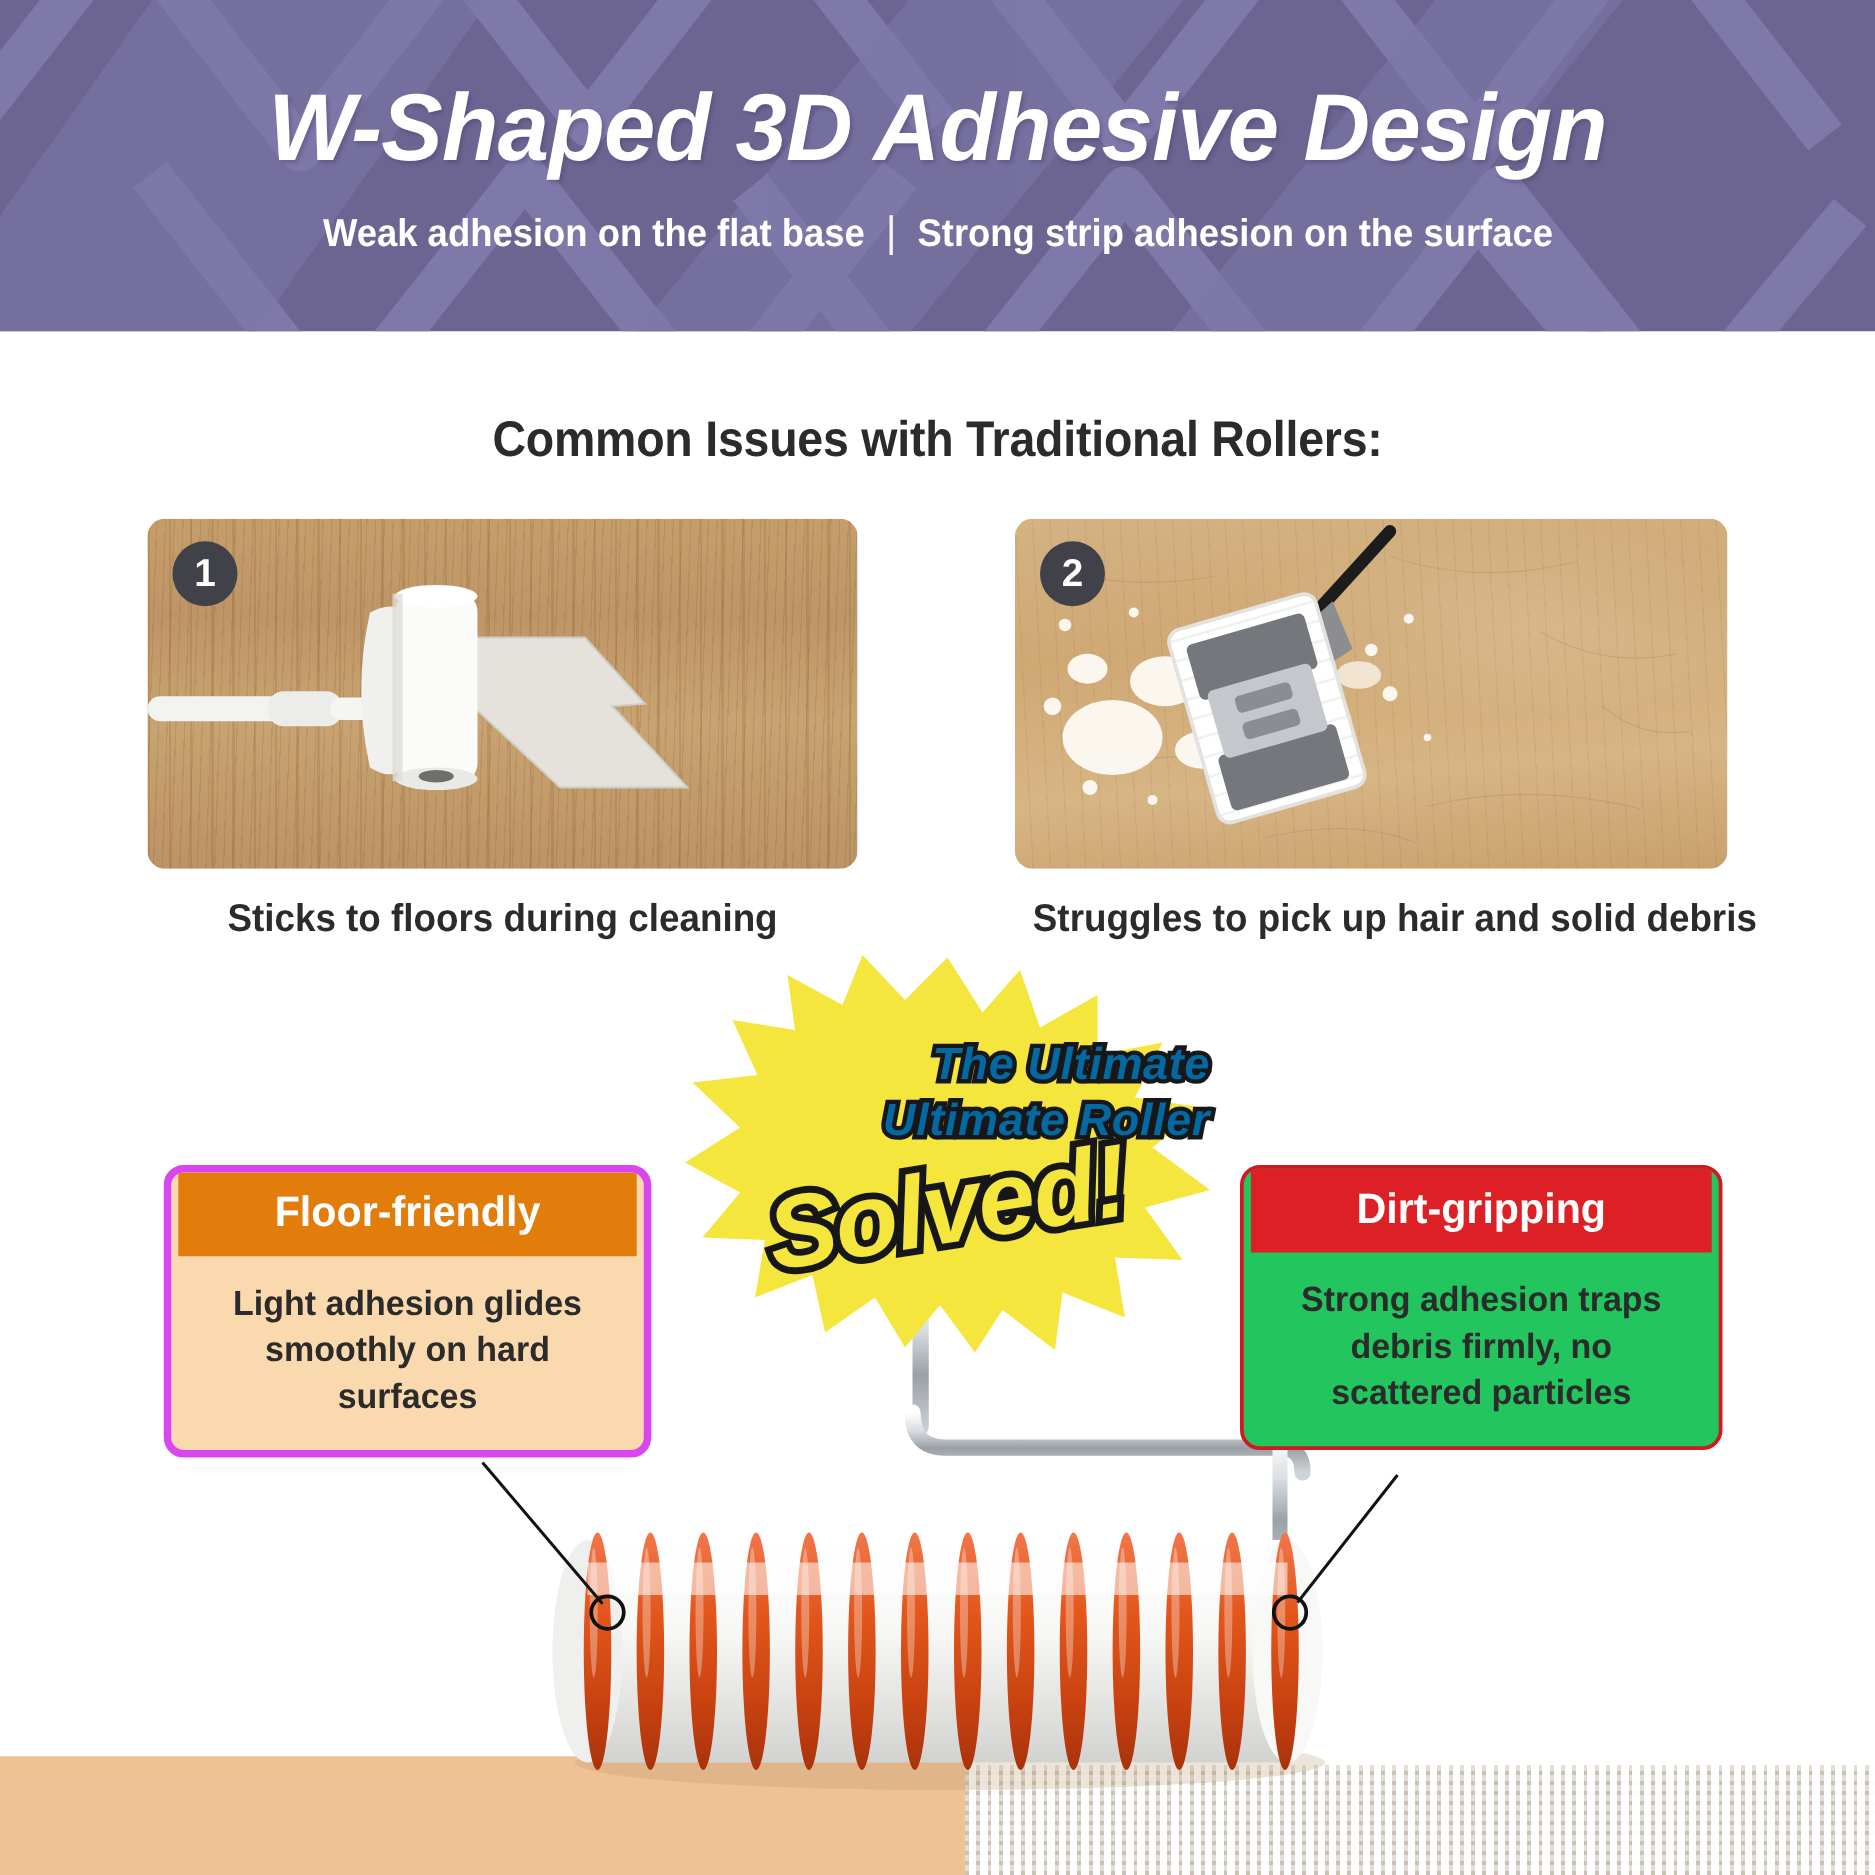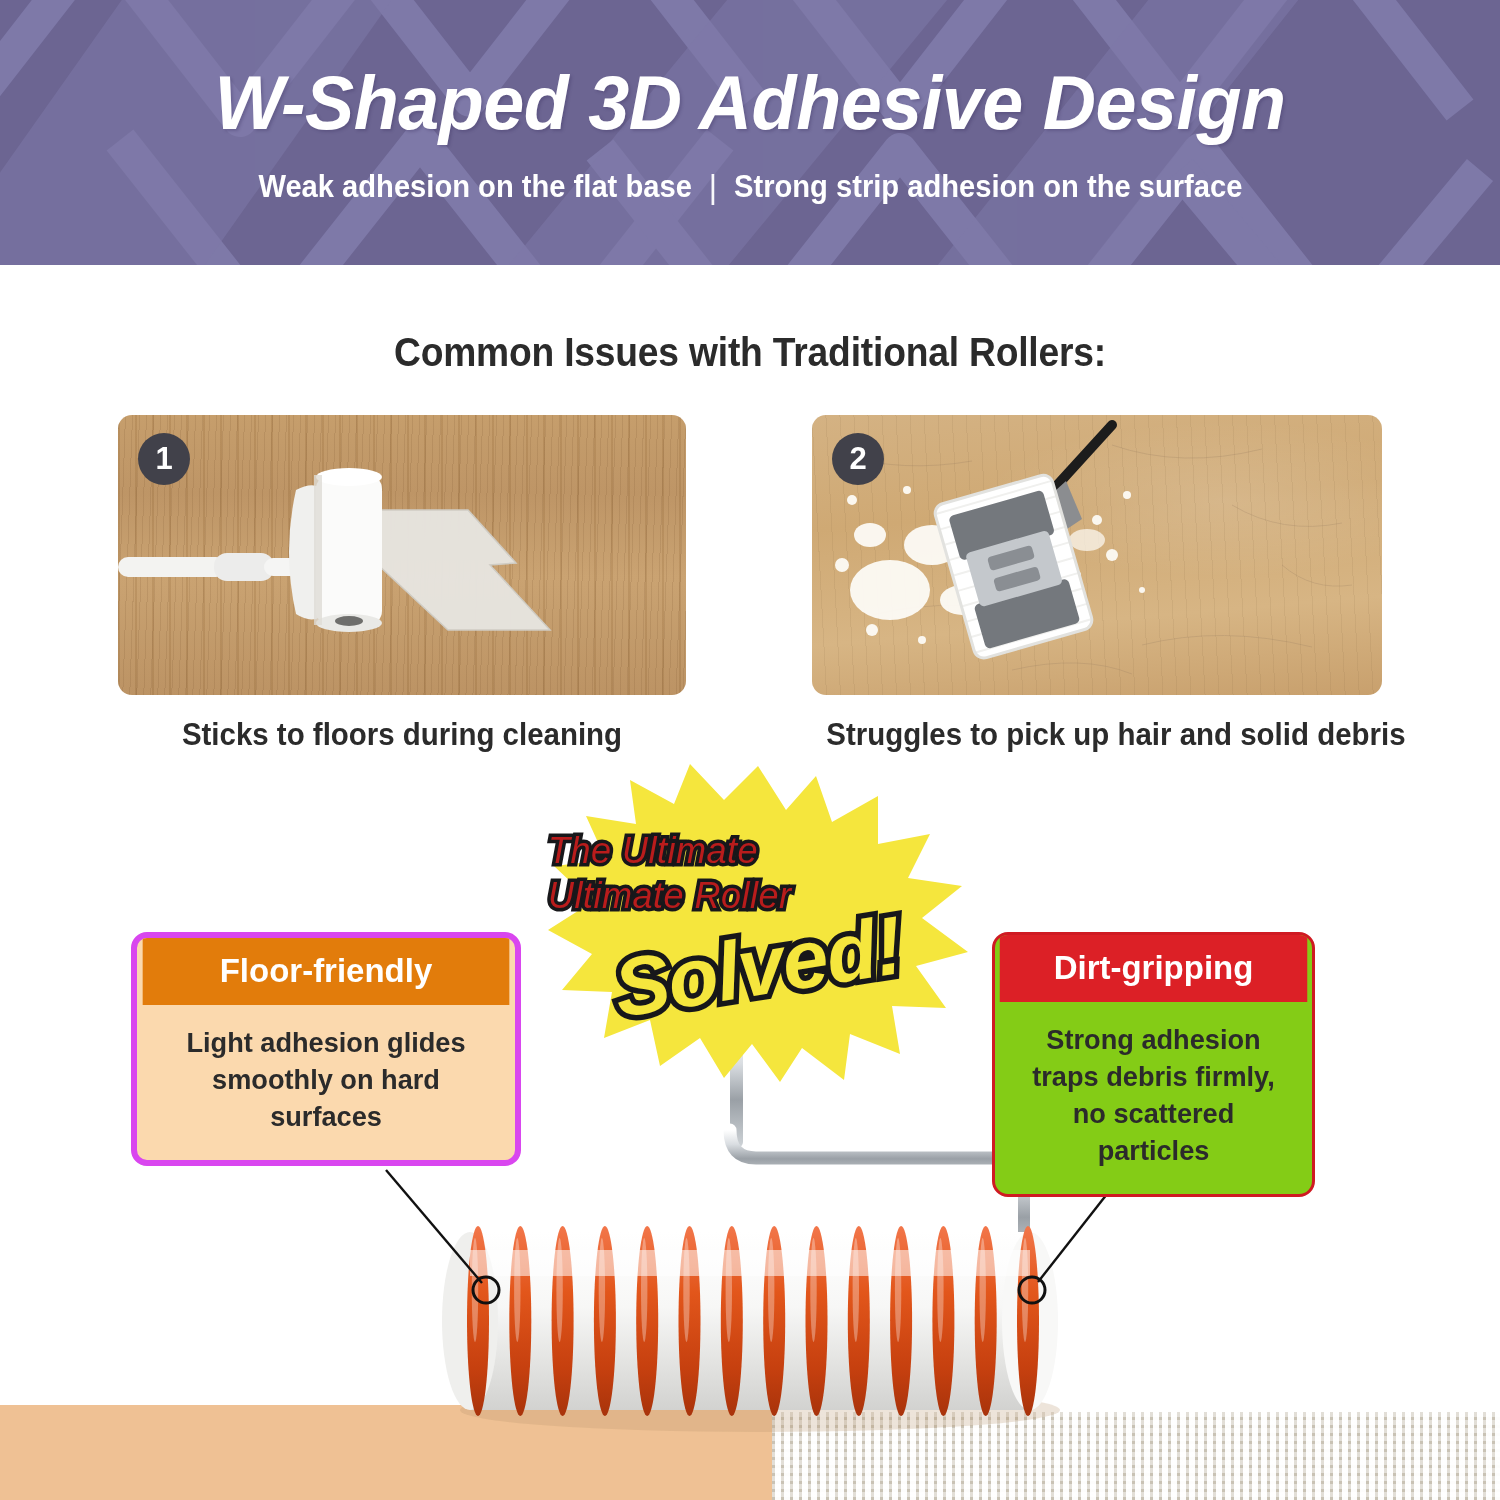--- a/index.html
+++ b/index.html
@@ -133,23 +133,23 @@
     z-index: 6;
   }
   #starburst-text {
     position: absolute; inset: 0;
     z-index: 3;
     pointer-events: none;
   }
   .burst-line {
     position: absolute;
     width: 100%;
-    text-align: left;
-    color: #b91c1c;
-    font-weight: normal;
+    text-align: right;
+    color: #0369a1;
+    font-weight: bold;
     font-style: italic;
     -webkit-text-stroke: 7px #17171a;
     paint-order: stroke fill;
     white-space: nowrap;
   }
   #burst-line-1 { top: 68px; font-size: 36px; letter-spacing: 0.5px; }
   #burst-line-2 { top: 113px; font-size: 36px; letter-spacing: 0.5px; }
   #burst-solved {
     position: absolute;
     top: 158px; left: 0; width: 100%;
@@ -189,23 +189,23 @@
     padding: 20px 20px 24px;
     transform: scaleX(0.97);
   }
   #card-left {
     left: 131px; top: 932px; width: 390px;
     border: 6px solid #d946ef;
     background: #FBD9AE;
   }
   #card-left .feature-head { background: #E27C0B; }
   #card-right {
-    left: 992px; top: 932px; width: 323px;
+    left: 992px; top: 932px; width: 386px;
     border: 3px solid #cf1a22;
-    background: #84cc16;
+    background: #22c55e;
   }
   #card-right .feature-head { background: #DC2026; }
 
   
   #product-zone {
     position: absolute;
     left: 0; top: 1000px;
     width: 1500px; height: 500px;
     z-index: 2;
   }

